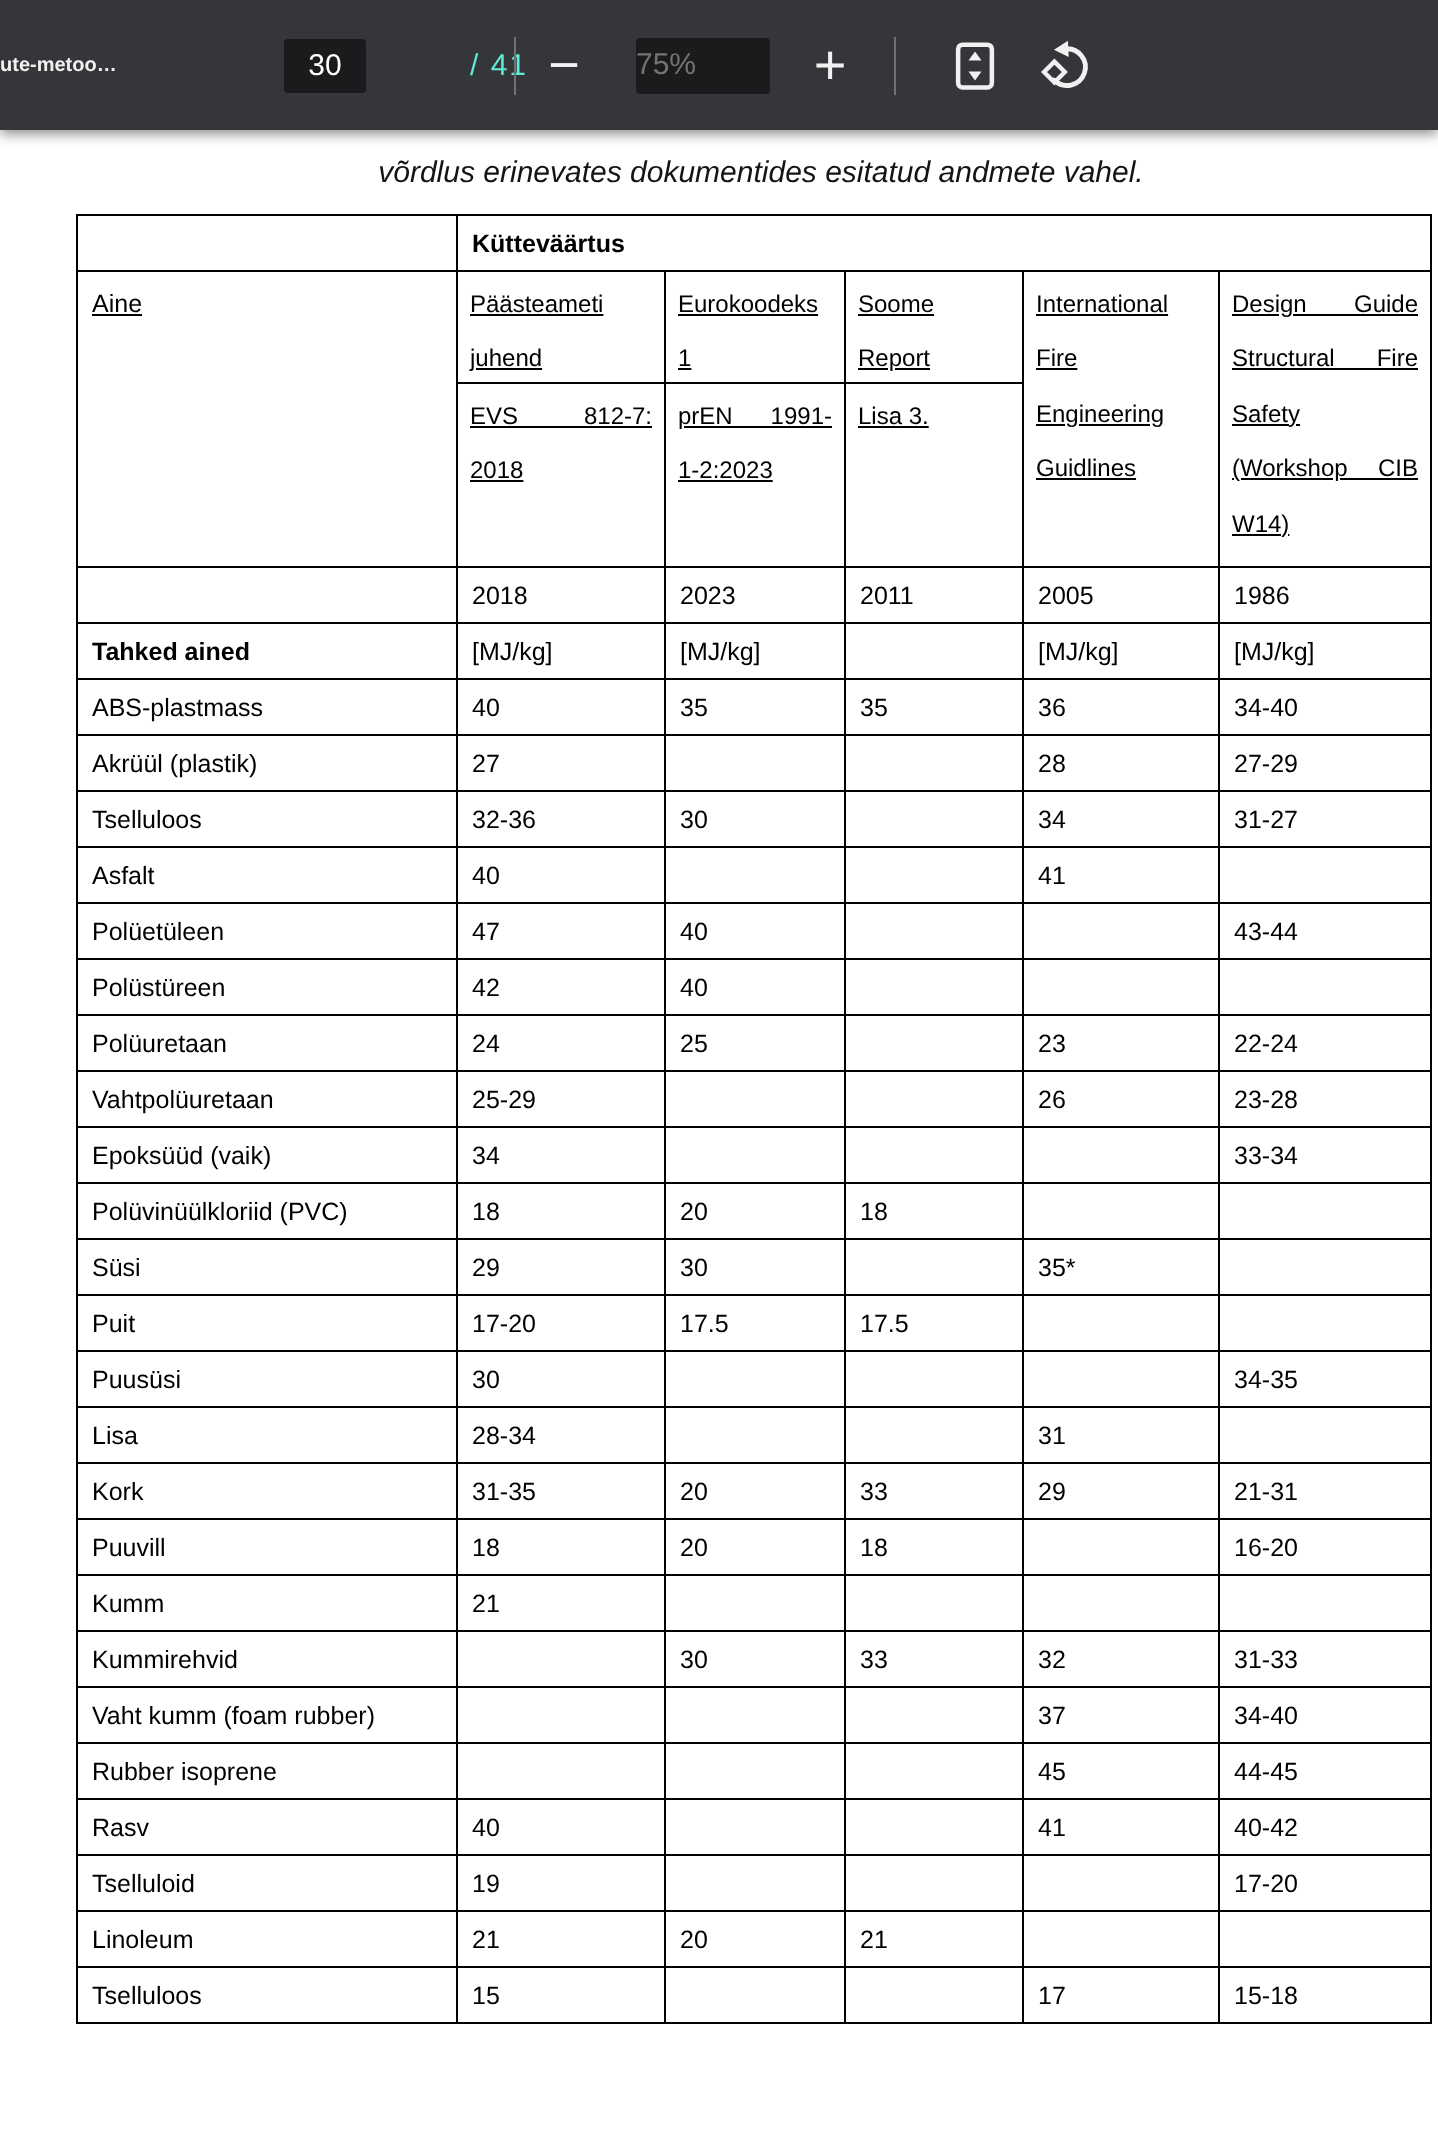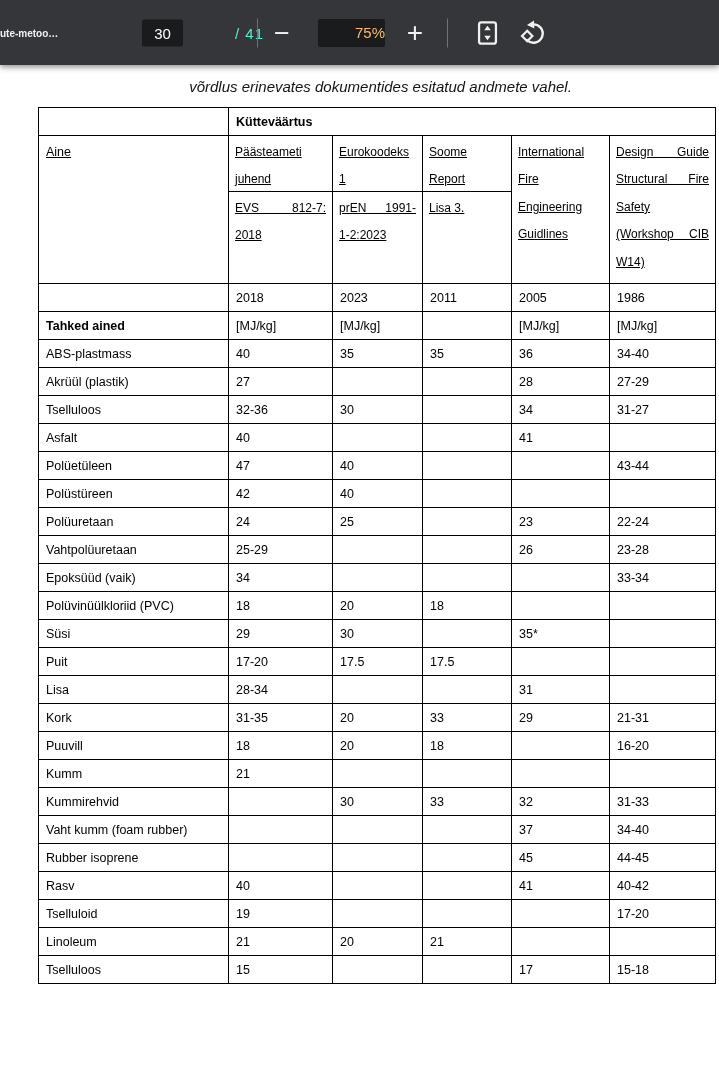--- a/index.html
+++ b/index.html
@@ -26,22 +26,22 @@
   .page-total{left:191px;color:#5eead4;font-size:15px;letter-spacing:1px;margin-left:44px;}
   .tb-sep{width:1px;height:29px;background:#707275;}
   .sep1{left:257px;}
   .sep2{left:447px;}
   .tb-btn{
     background:none;border:none;padding:0;margin:0;color:#f1f1f1;cursor:pointer;
     display:flex;align-items:center;justify-content:center;
   }
   .zoom-out{left:266px;width:32px;font-size:27px;font-weight:300;}
   .zoom-level{
-    left:318px;width:67px;height:28px;background:#191b1c;color:#fdba74;
-    font-size:15px;text-align:right;line-height:28px;border-radius:2px;
+    left:318px;width:67px;height:28px;background:#191b1c;color:#737373;
+    font-size:15px;text-align:left;line-height:28px;border-radius:2px;
   }
   .zoom-in{left:398px;width:34px;font-size:28px;font-weight:300;}
   .fit-btn{left:471px;width:32px;}
   .rotate-btn{left:516px;width:34px;}
   .tb-btn svg{display:block;}
 
   
   .page{
     position:relative;width:719px;height:1005px;background:#ffffff;color:#000;margin-left:24px;
   }
@@ -273,20 +273,28 @@
             </tr>
             <tr class="data">
               <td>Puit</td>
               <td>17-20</td>
               <td>17.5</td>
               <td>17.5</td>
               <td></td>
               <td></td>
             </tr>
             <tr class="data">
+              <td>Puusüsi</td>
+              <td>30</td>
+              <td></td>
+              <td></td>
+              <td></td>
+              <td>34-35</td>
+            </tr>
+            <tr class="data">
               <td>Lisa</td>
               <td>28-34</td>
               <td></td>
               <td></td>
               <td>31</td>
               <td></td>
             </tr>
             <tr class="data">
               <td>Kork</td>
               <td>31-35</td>

